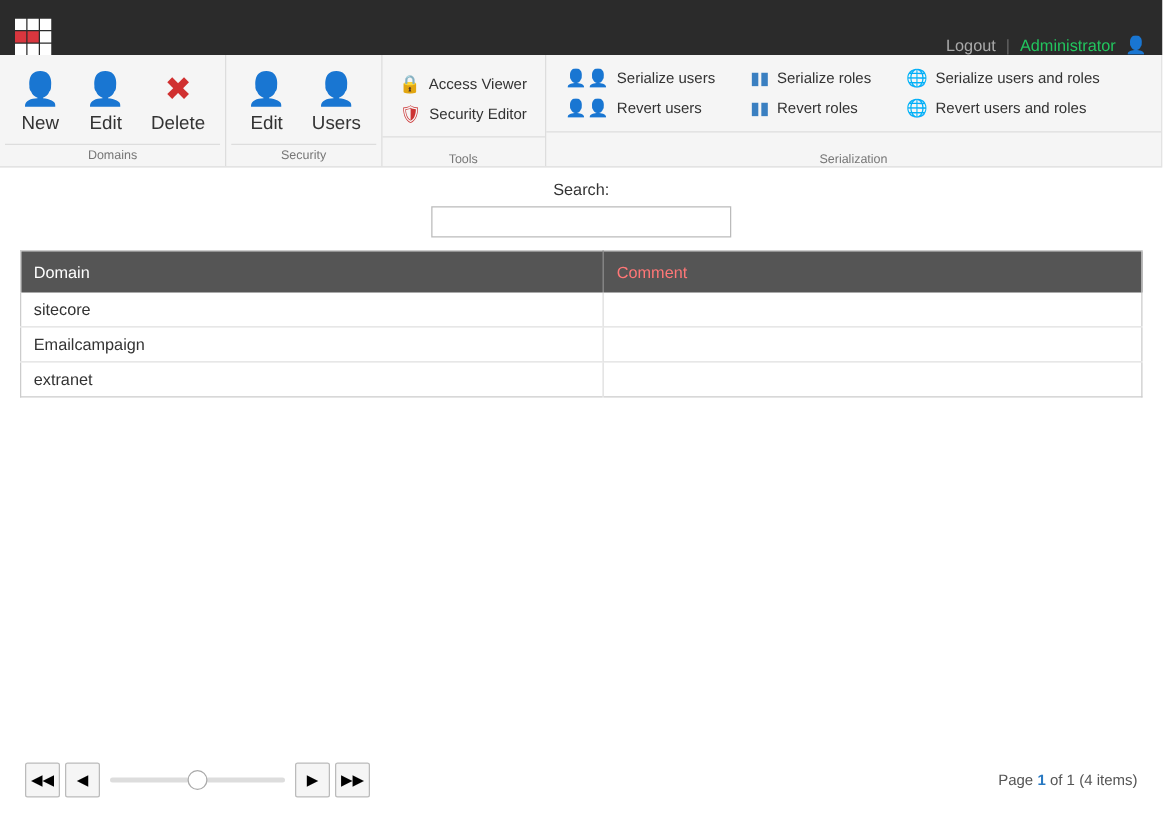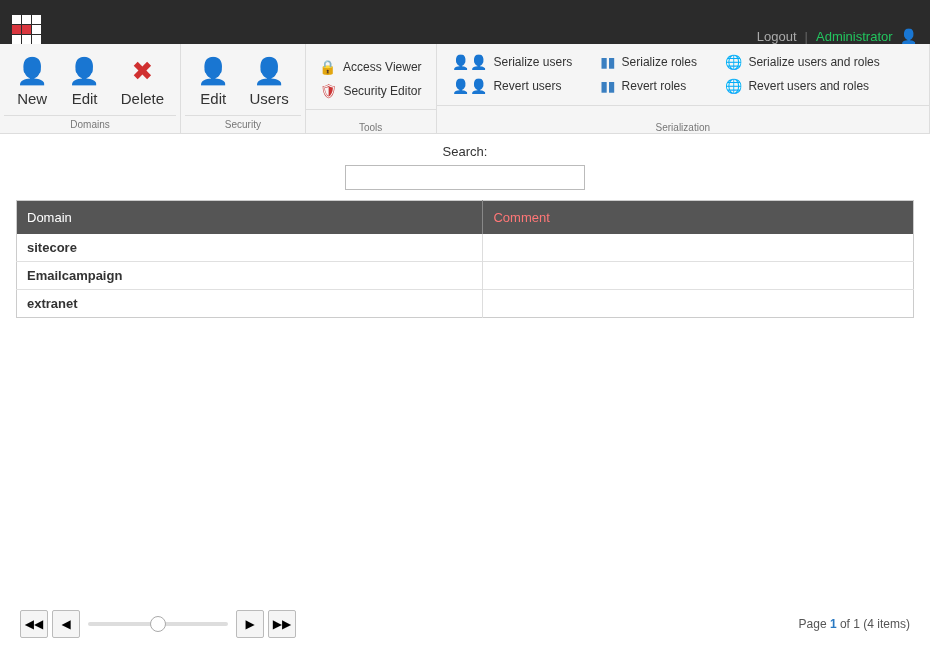--- a/index.html
+++ b/index.html
@@ -180,21 +180,21 @@
     }
     .data-table thead th.col-domain { width: 52%; border-right: 1px solid #888; }
     .data-table thead th.col-comment { color: #f77; }
     .data-table tbody tr { border-bottom: 1px solid #e0e0e0; }
     .data-table tbody tr:last-child { border-bottom: none; }
     .data-table tbody td {
       padding: 6px 10px;
       font-size: 13px;
       color: #333;
     }
-    .data-table tbody td.col-domain { border-right: 1px solid #ddd; font-weight: bold; }
+    .data-table tbody td.col-domain { border-right: 1px solid #ddd; }
 
     
     .pagination {
       position: absolute;
       bottom: 16px;
       left: 0;
       right: 0;
       display: flex;
       align-items: center;
       justify-content: space-between;

